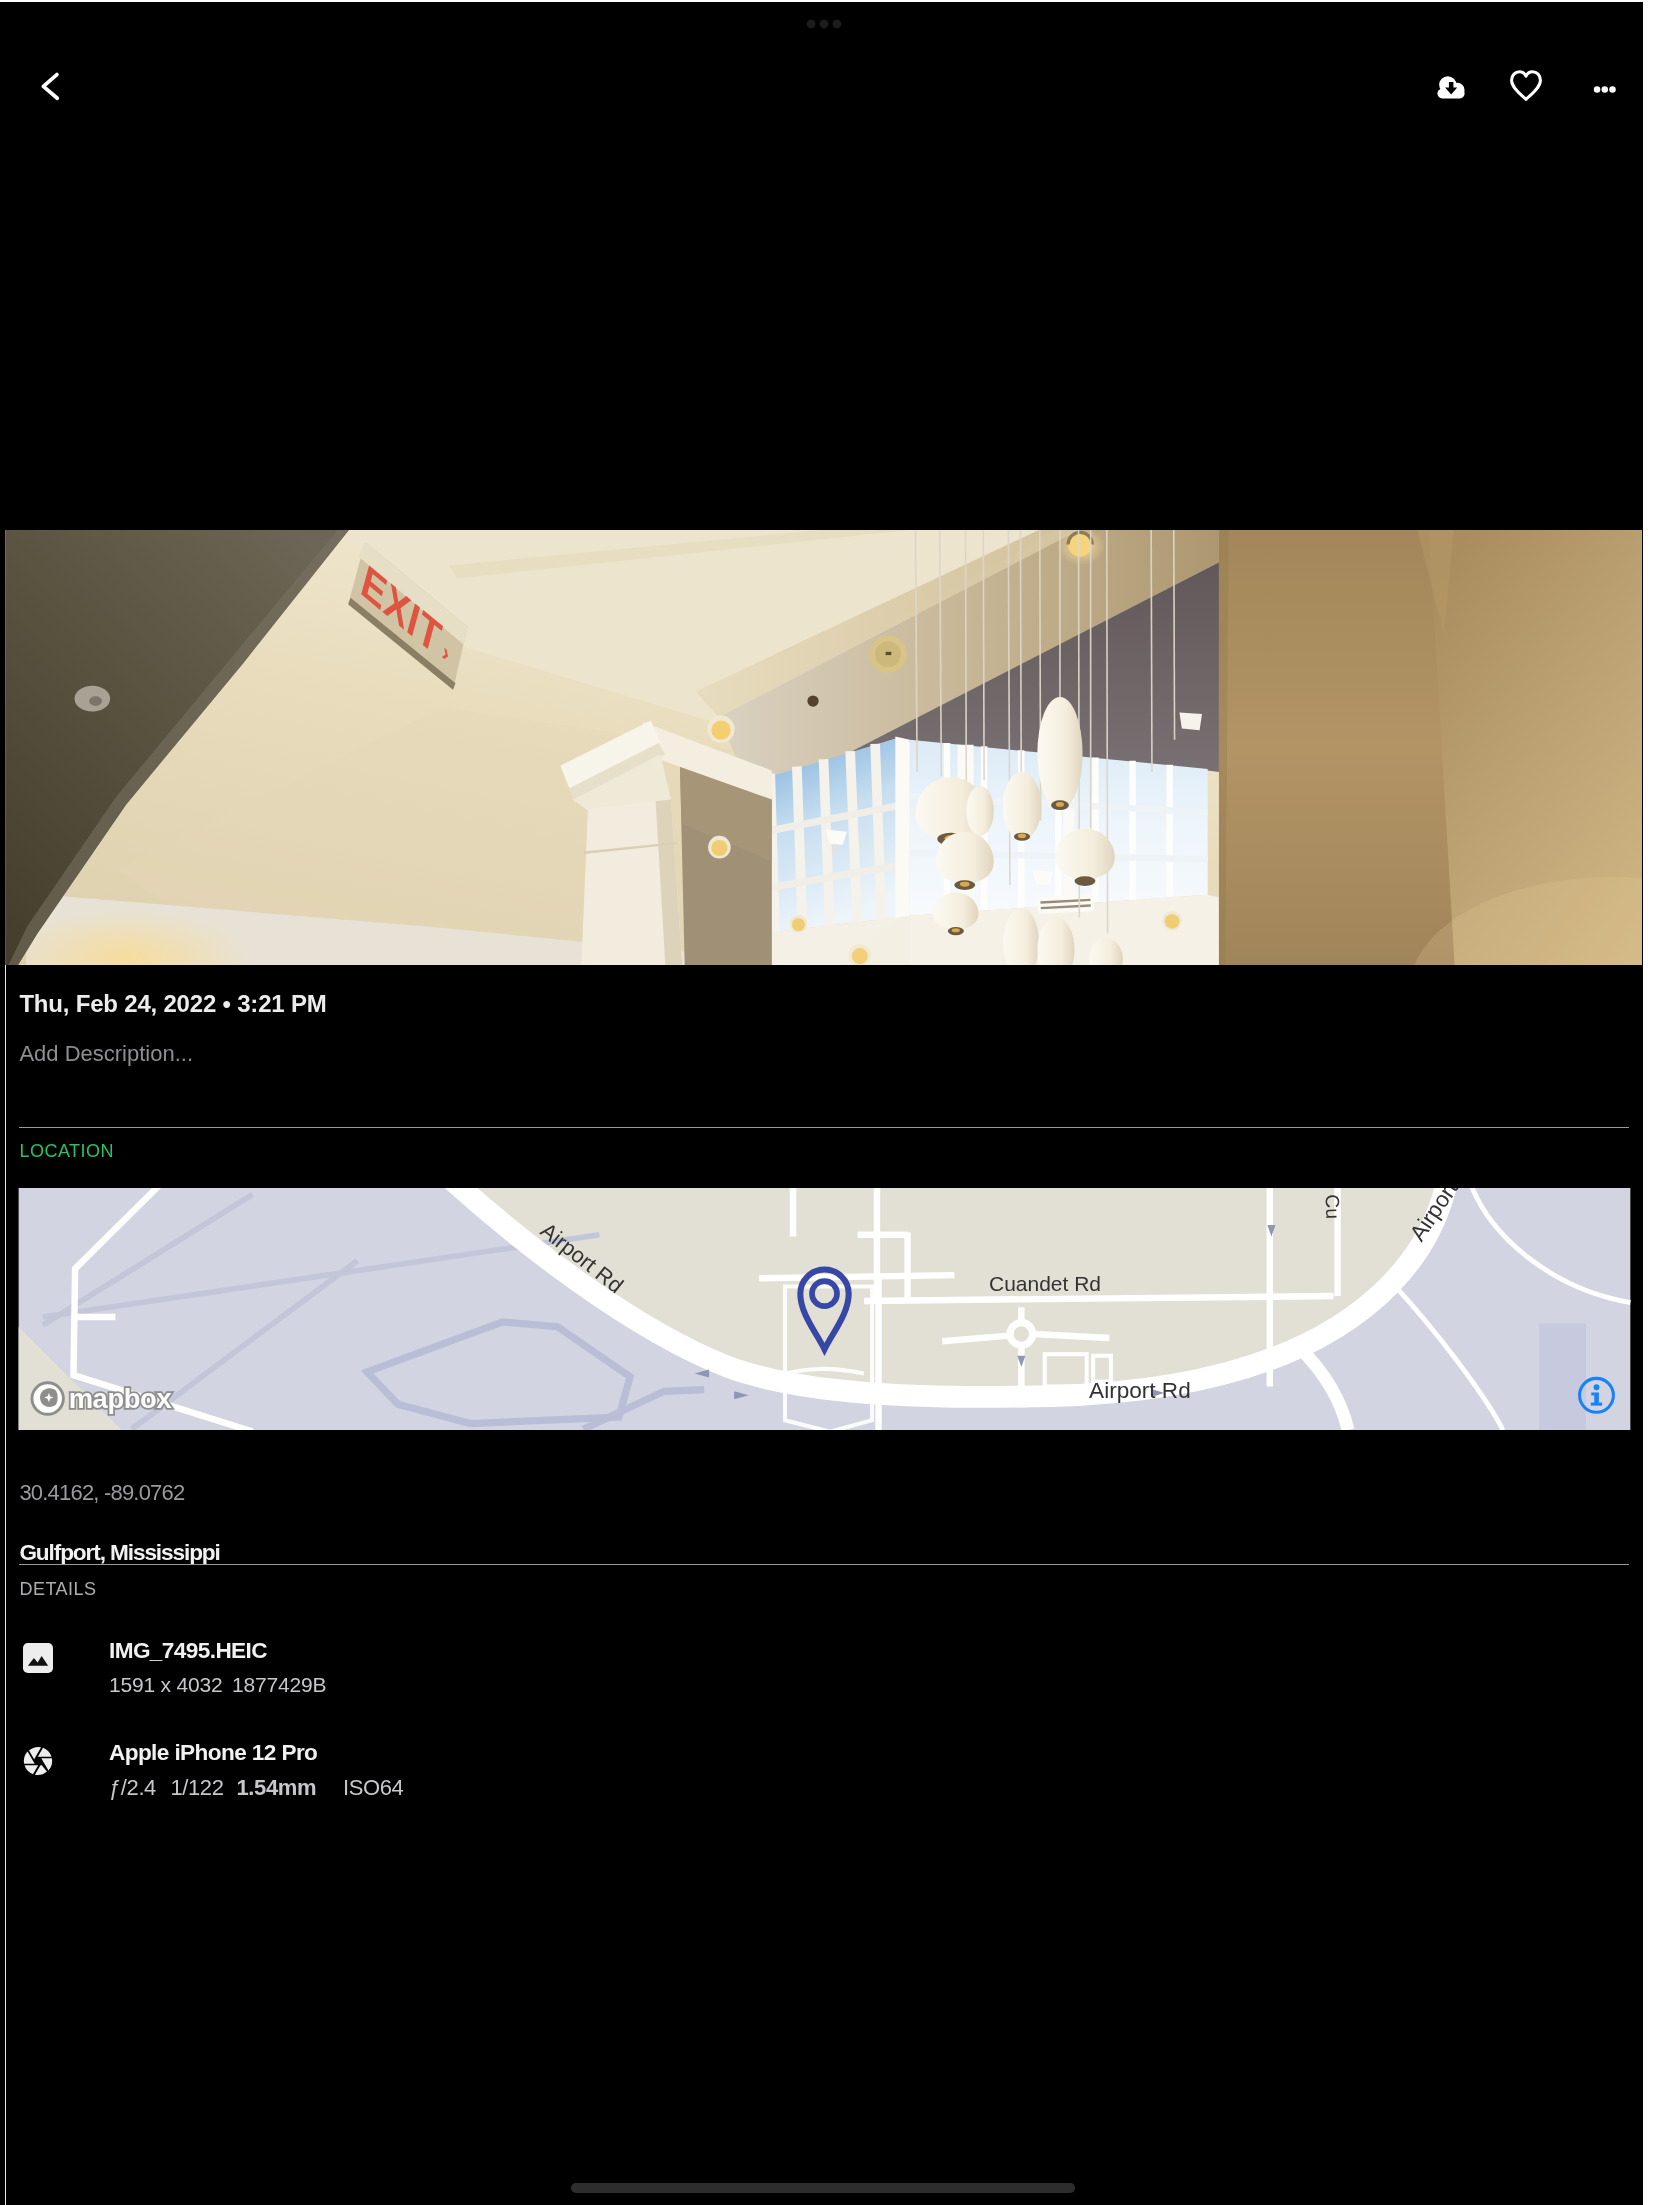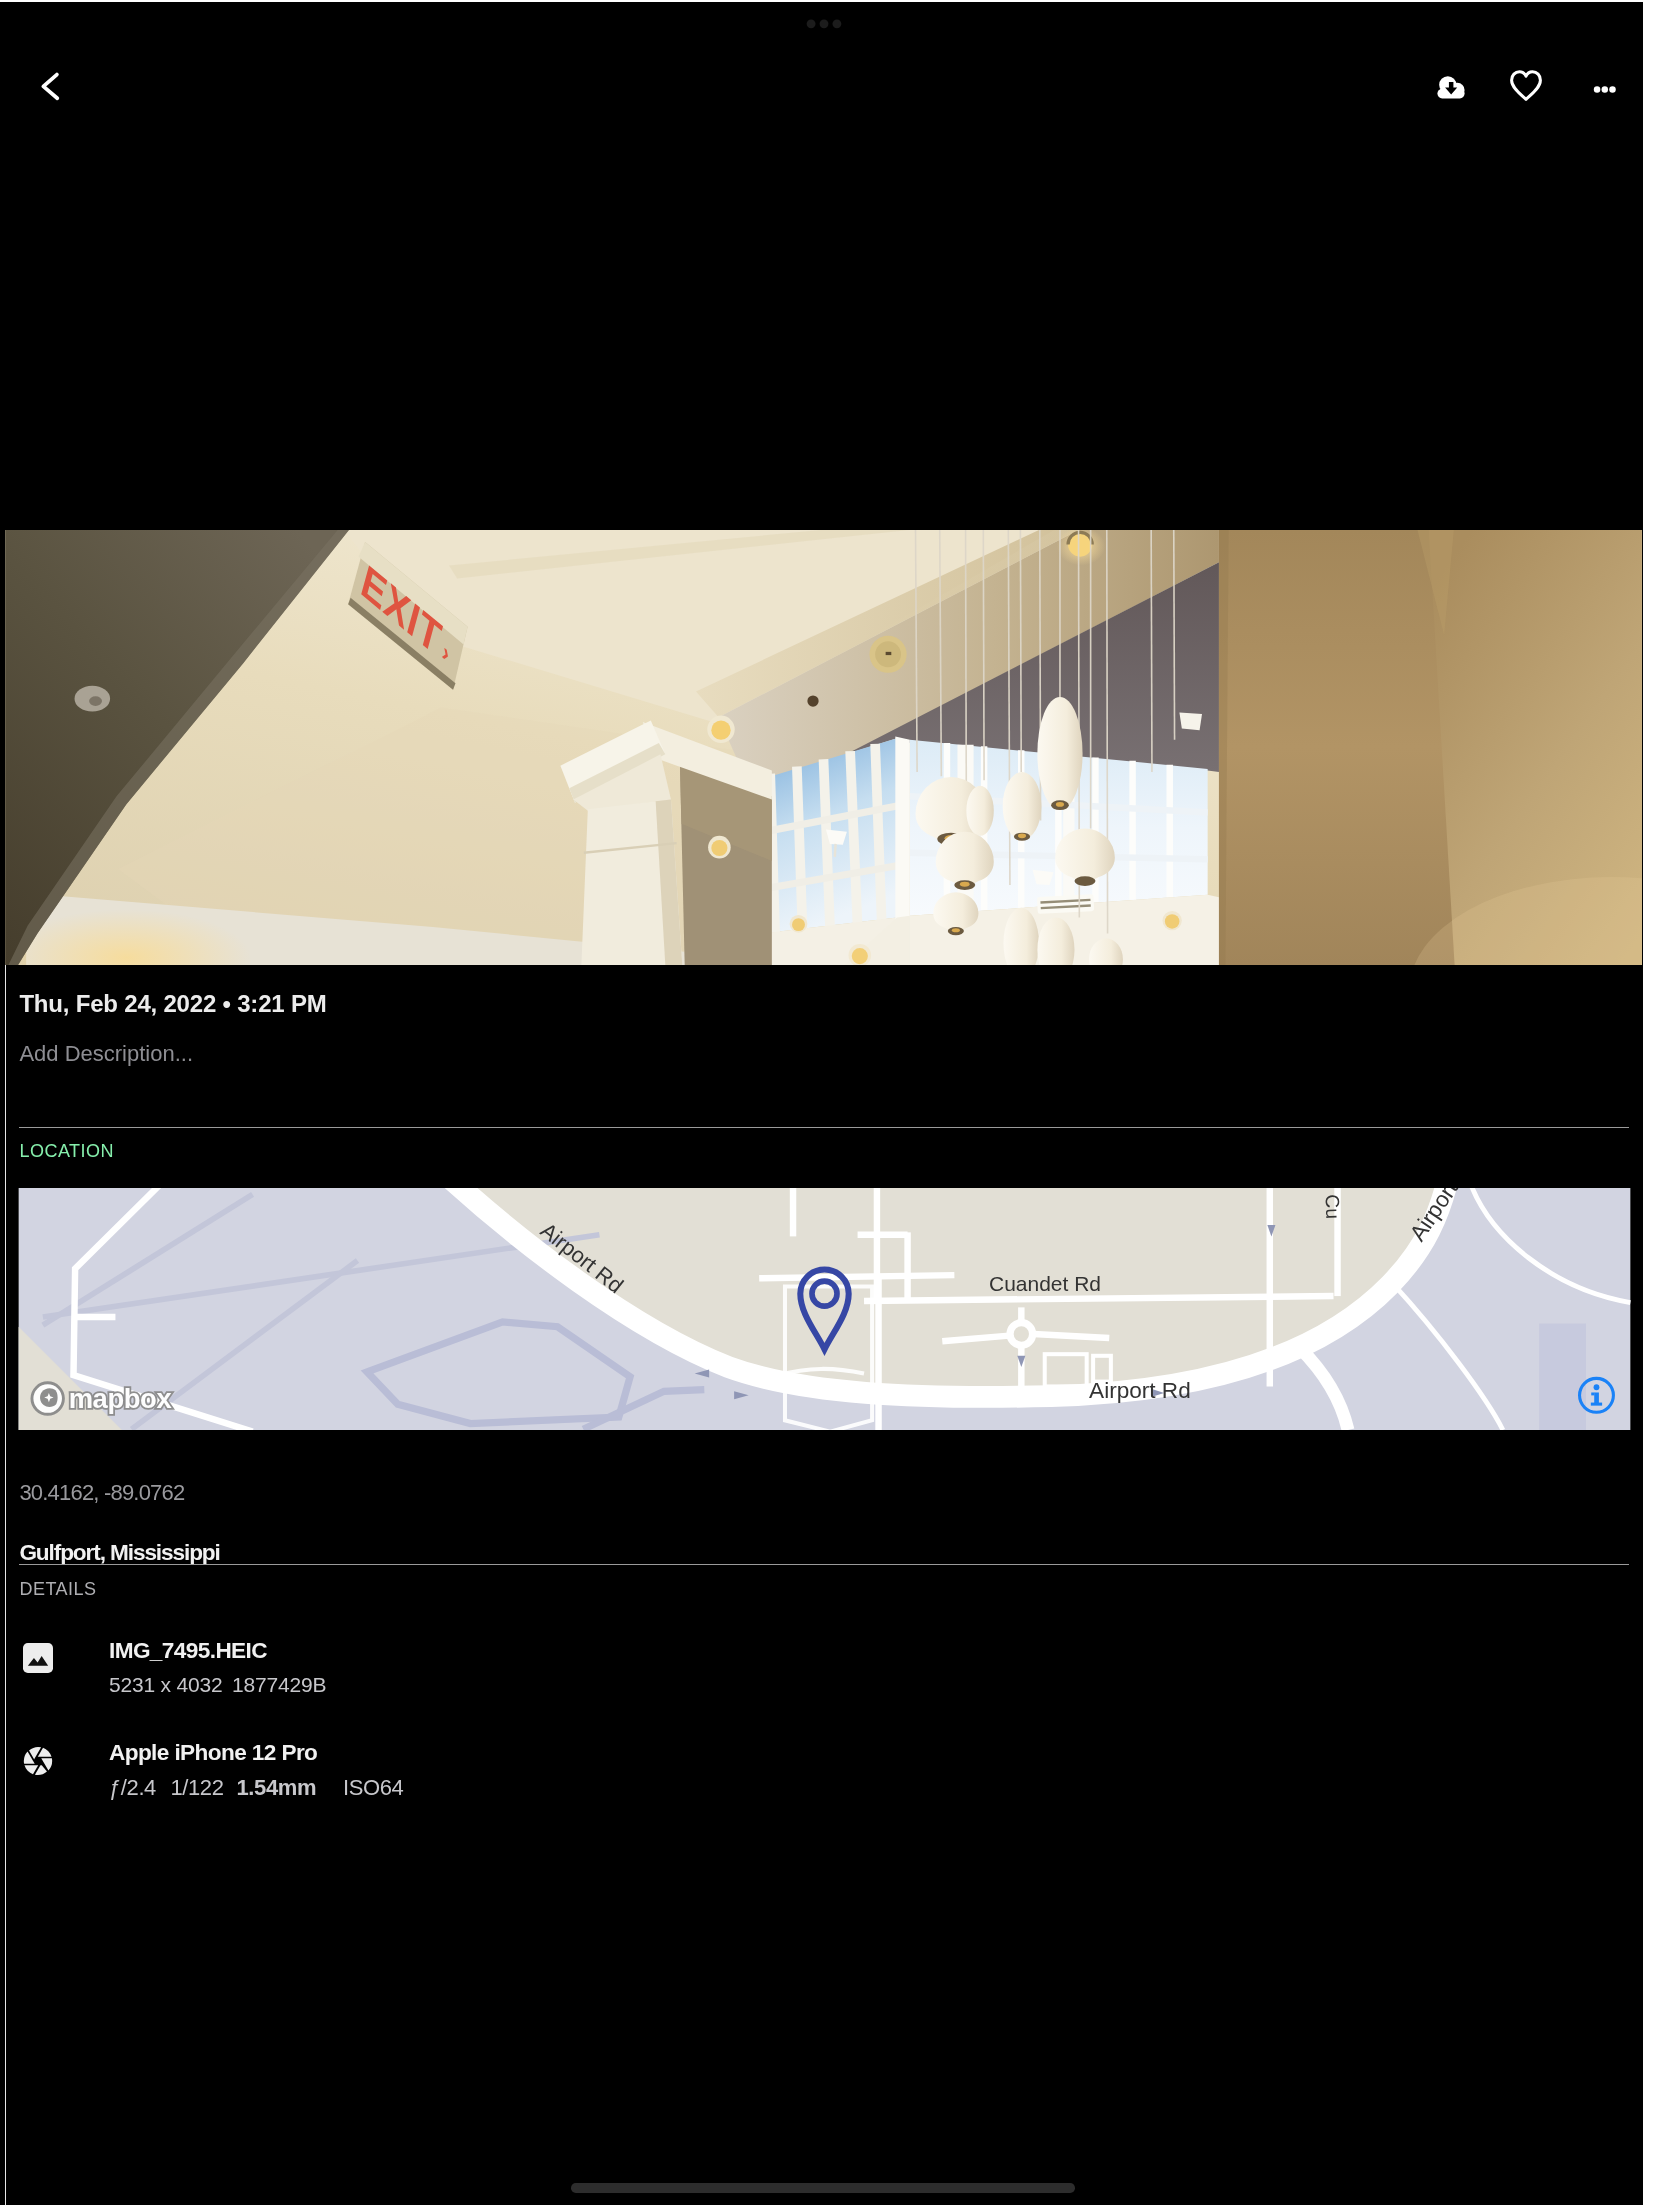--- a/index.html
+++ b/index.html
@@ -275,21 +275,21 @@
 </g>
 </svg>
 </div>
 
 <div class="abs" style="left:19.4px;top:990px;font-size:24px;font-weight:bold;color:#ececec;letter-spacing:-0.2px;">Thu, Feb 24, 2022 • 3:21 PM</div>
 
 <div class="abs" style="left:19.4px;top:1041px;font-size:22px;color:#8e8e93;">Add Description...</div>
 
 <div class="abs" style="left:18.6px;top:1127px;width:1610px;height:1.2px;background:#9a9a9a;"></div>
 
-<div class="abs" style="left:19.4px;top:1141px;font-size:18px;color:#86efac;letter-spacing:0.5px;">LOCATION</div>
+<div class="abs" style="left:19.4px;top:1141px;font-size:18px;color:#22c55e;letter-spacing:0.5px;">LOCATION</div>
 
 <div class="abs" id="map" style="left:18px;top:1188px;width:1613px;height:242px;">
 <svg width="1613" height="242" viewBox="0 0 1998 300">
 
 <rect x="0" y="0" width="1998" height="300" fill="#d2d4e1"></rect>
 
 <path d="M560 -2 L1780 -2 L1765 15 C1740 70 1700 140 1625 190 C1540 240 1400 256 1270 258 C1100 260 980 255 900 235 C820 215 740 160 660 80 L560 -2 Z" fill="#e2dfd5"></path>
 
 <polygon points="0,172 128,300 0,300" fill="#e2dfd5"></polygon>
 
@@ -390,21 +390,21 @@
 
 <div class="abs" style="left:22.6px;top:1643px;width:30px;height:30px;">
 <svg width="30" height="30" viewBox="0 0 37 37">
 <rect x="0" y="0" width="37" height="37" rx="6" fill="#ededed"></rect>
 <path d="M6 28 L13.5 18.5 L18 24 L23 16 L31 28 Z" fill="#111"></path>
 </svg>
 </div>
 
 <div class="abs" style="left:109px;top:1638px;font-size:22.6px;font-weight:bold;color:#f1f1f1;letter-spacing:-0.6px;">IMG_7495.HEIC</div>
 
-<div class="abs" style="left:109px;top:1673px;font-size:21px;color:#c7c7cb;letter-spacing:-0.2px;"><span>5231 x 4032</span><span style="margin-left:9.7px;">1877429B</span></div>
+<div class="abs" style="left:109px;top:1673px;font-size:21px;color:#c7c7cb;letter-spacing:-0.2px;"><span>1591 x 4032</span><span style="margin-left:9.7px;">1877429B</span></div>
 
 <div class="abs" style="left:21px;top:1744px;width:34px;height:34px;">
 <svg width="34" height="34" viewBox="0 0 42 42">
 <g transform="translate(0,0) scale(1.75)" fill="#ededed">
 <path d="M9.4 10.5l4.77-8.26a9.984 9.984 0 0 0-8.49 2.3l3.66 6.35z"></path>
 <path d="M21.54 9c-.92-2.92-3.15-5.26-6-6.34L11.88 9h9.66z"></path>
 <path d="M21.8 10h-7.49l.29.5 4.76 8.25A9.91 9.91 0 0 0 22 12c0-.69-.07-1.35-.2-2z"></path>
 <path d="M8.54 12l-3.9-6.75A9.958 9.958 0 0 0 2 12c0 .69.07 1.35.2 2h7.49l-1.15-2z"></path>
 <path d="M2.46 15c.92 2.92 3.15 5.26 6 6.34L12.12 15H2.46z"></path>
 <path d="M13.73 15l-3.9 6.76a9.984 9.984 0 0 0 8.49-2.3L14.66 15h-.93z"></path>

